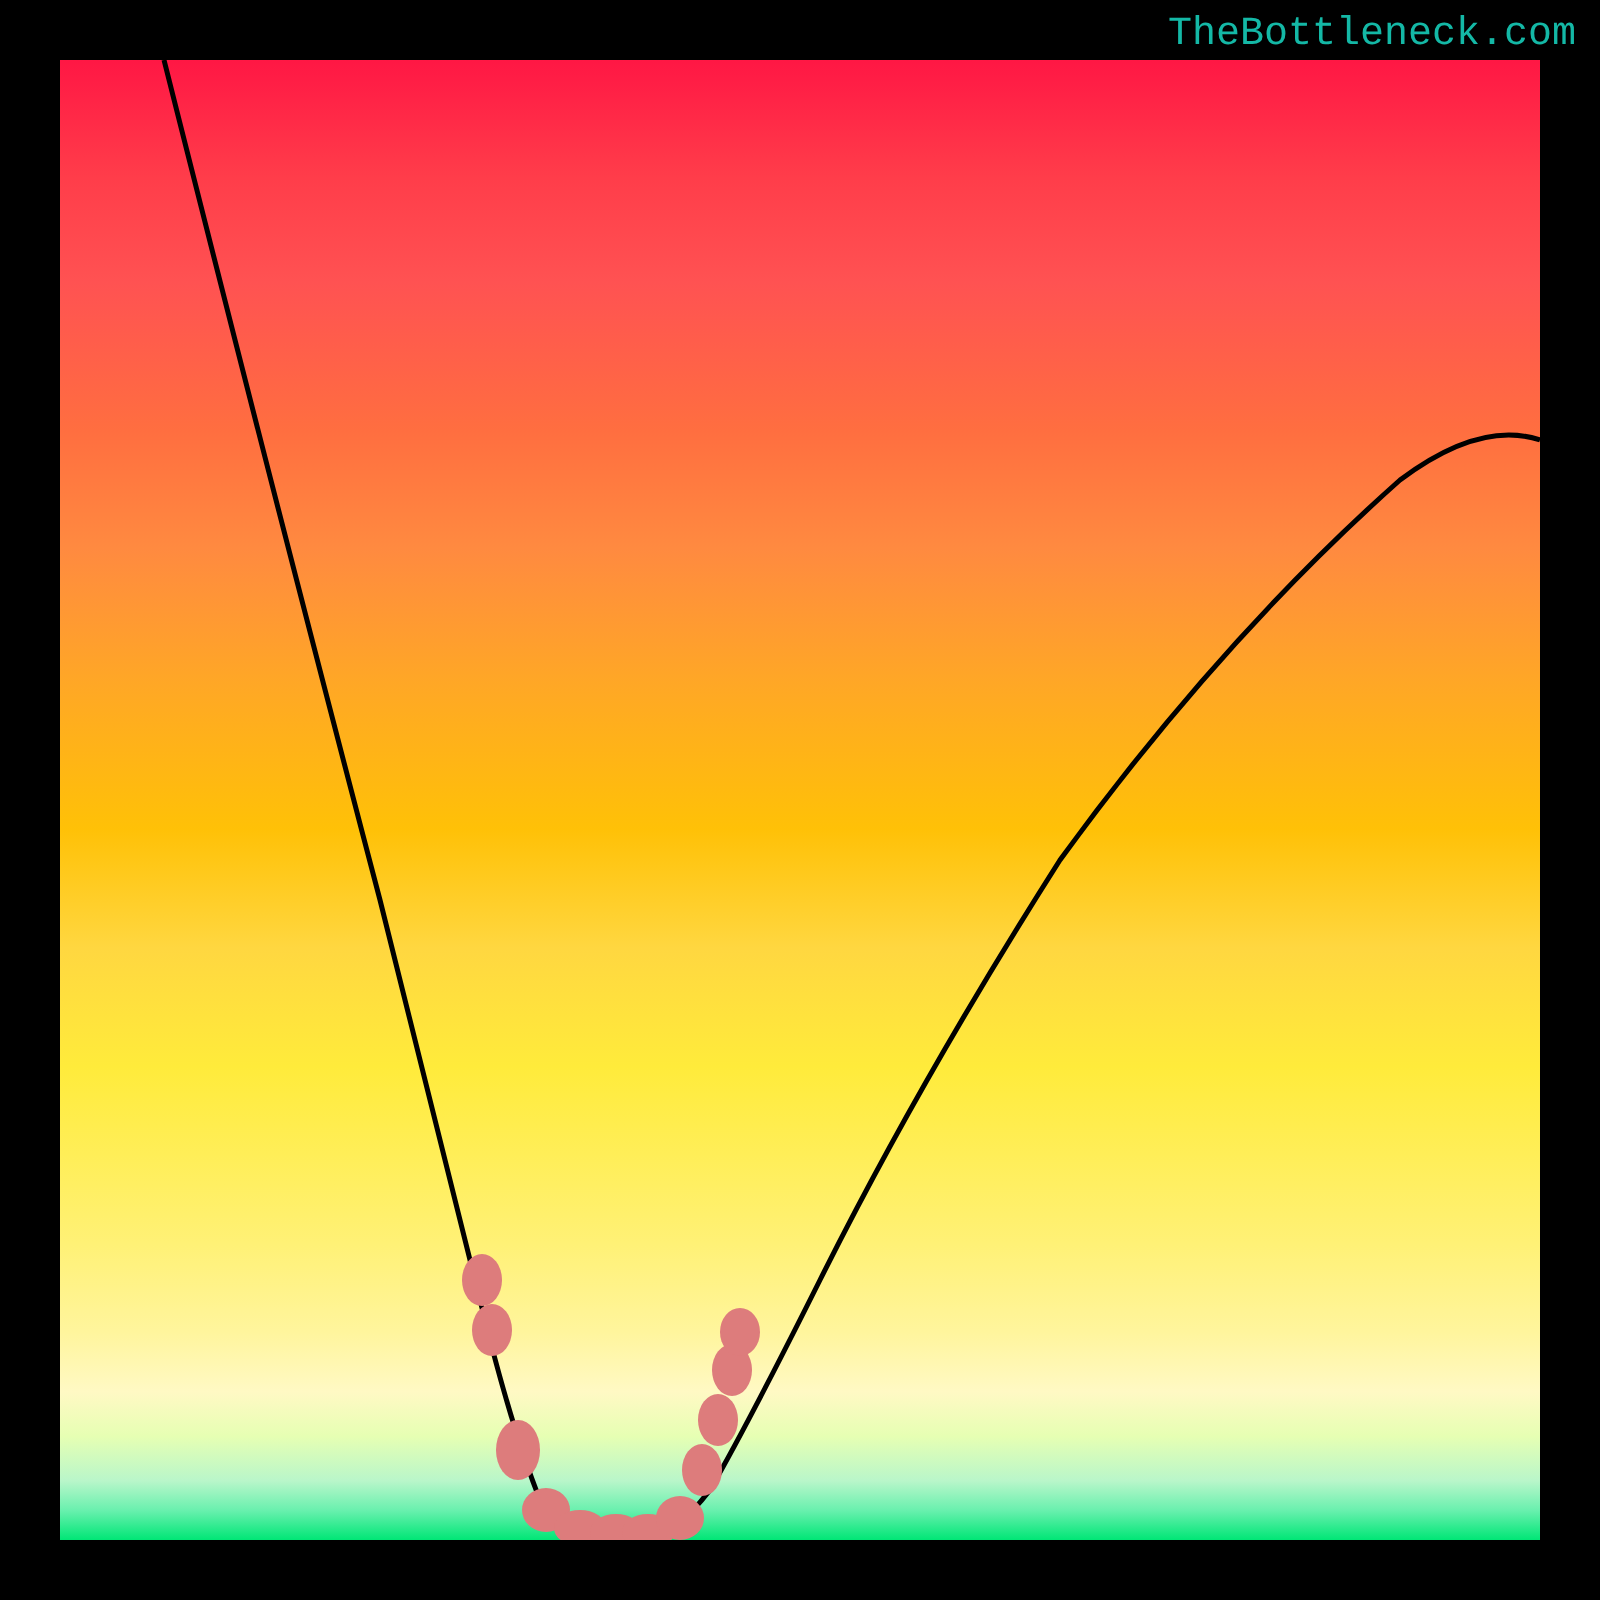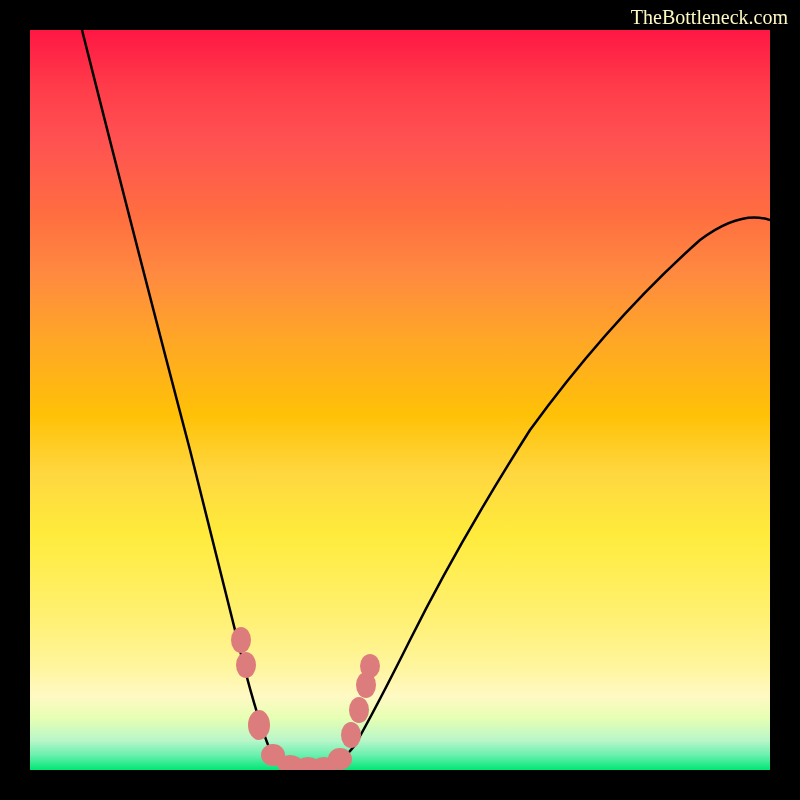--- a/index.html
+++ b/index.html
@@ -35,22 +35,22 @@
         #b9f6ca 96%,
         #69f0ae 98%,
         #00e676 100%
       );
     }
     .watermark {
       position: absolute;
       top: 6px;
       right: 12px;
       font-size: 20px;
-      color: #fef9c3;
-      font-family: Liberation Serif, serif;
+      color: #14b8a6;
+      font-family: Liberation Mono, monospace;
     }
     .curve-svg {
       position: absolute;
       top: 30px;
       left: 30px;
       width: 740px;
       height: 740px;
     }
   </style>
 </head>

